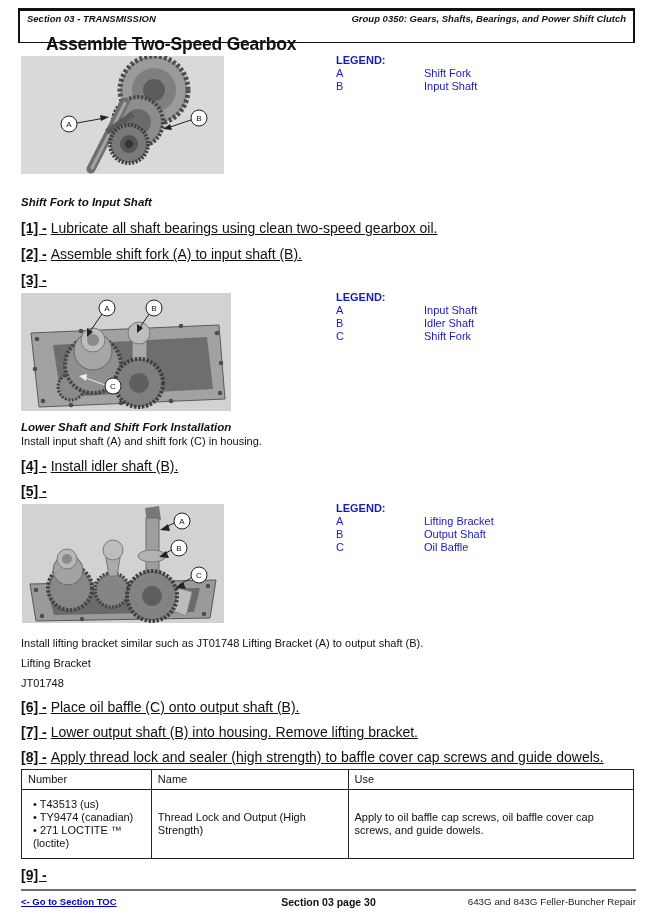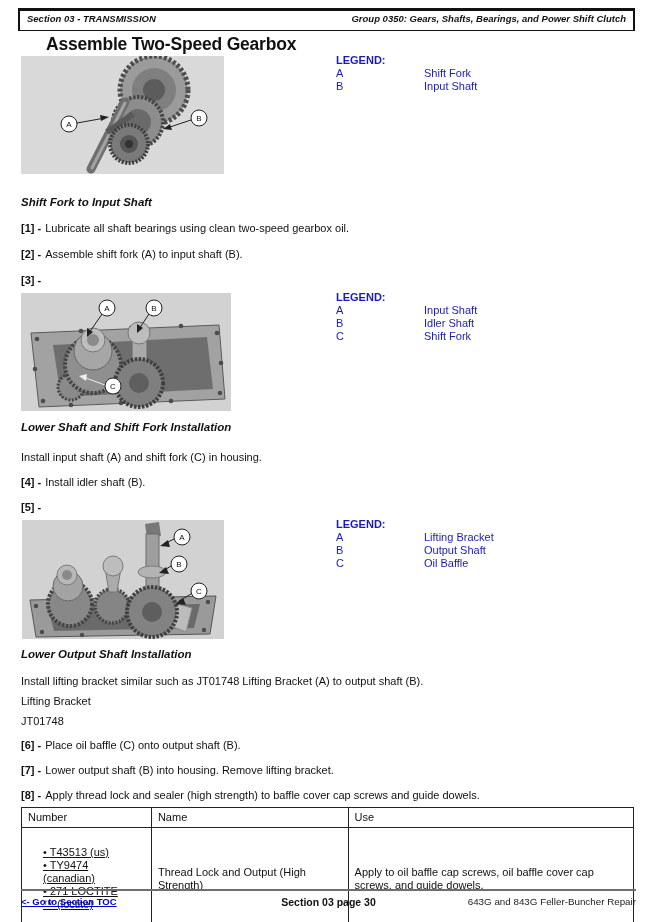--- a/index.html
+++ b/index.html
@@ -7,58 +7,58 @@
     width:657px;height:922px;position:relative;overflow:hidden;
     background:#ffffff;color:#111;
     font-family:"Liberation Sans","DejaVu Sans",sans-serif;
   }
   
   .hdr{
     position:absolute;left:18px;top:8px;width:617px;
     border-top:3px solid #111;border-bottom:1px solid #111;
     border-left:2px solid #111;border-right:2px solid #111;
     display:flex;justify-content:space-between;align-items:center;
-    padding:2px 7px 6px 7px;box-sizing:border-box;
+    padding:2px 7px 18px 7px;box-sizing:border-box;
     font-size:9.5px;font-weight:bold;font-style:italic;
   }
   
   .content{position:absolute;left:21px;top:30px;width:615px;}
   .title{
     margin:4px 0 0 25px;font-size:17.5px;font-weight:bold;line-height:20px;
     letter-spacing:-0.2px;
   }
   .figrow{position:relative;margin-top:2px;}
   .photo{display:block;}
   .legend{
     position:absolute;left:315px;top:-2px;
     font-size:11px;color:#1a1ab8;line-height:13px;
   }
   .legend .lg-head{font-weight:bold;}
   .legend .lg-row{display:grid;grid-template-columns:88px auto;}
   .caption{
     margin-top:22px;font-size:11.5px;font-weight:bold;font-style:italic;
     line-height:13px;
   }
-  .step{margin-top:12px;font-size:11px;line-height:14px;}
+  .step{margin-top:12px;font-size:14px;line-height:14px;text-decoration:underline;}
   .step b{margin-right:4px;}
-  .para{margin-top:16px;font-size:11px;line-height:14px;}
+  .para{margin-top:0;font-size:11px;line-height:14px;}
   .mt6{margin-top:6px;} .mt7{margin-top:13px;} .mt9{margin-top:9px;}
   .mt10{margin-top:10px;} .mt11{margin-top:11px;}
   
   table.parts{
     margin-top:5px;border-collapse:collapse;width:613px;
     font-size:11px;line-height:13px;
   }
   table.parts th,table.parts td{
     border:1.5px solid #222;text-align:left;font-weight:normal;
     padding:3px 6px;vertical-align:middle;box-sizing:border-box;
   }
   table.parts th{height:20px;}
   col.c1{width:130px;} col.c2{width:197px;} col.c3{width:286px;}
-  ul.numlist{margin:15px;padding:0;list-style:none;text-decoration:underline;}
+  ul.numlist{margin:5px;padding:0;list-style:none;}
   ul.numlist li::before{content:"• ";}
   
   .footer{
     position:absolute;left:21px;top:889px;width:615px;
     border-top:2px solid #6e6e6e;padding-top:5px;
     display:grid;grid-template-columns:1fr auto 1fr;align-items:start;
     font-size:10px;
   }
   .footer a{color:#0000cc;text-decoration:underline;font-weight:bold;font-size:9.5px;}
   .footer .fc{font-weight:bold;font-size:10.5px;text-align:center;}
@@ -259,21 +259,20 @@
         <span>B</span>
         <span>Output Shaft</span>
       </div>
       <div class="lg-row">
         <span>C</span>
         <span>Oil Baffle</span>
       </div>
     </div>
   </div>
 
-  <div class="caption mt9">Lower Output Shaft Installation</div>
   <div class="para mt7">Install lifting bracket similar such as JT01748 Lifting Bracket (A) to output shaft (B).</div>
   <div class="para mt6">Lifting Bracket</div>
   <div class="para mt6">JT01748</div>
 
   <div class="step mt10">
     <b>[6] -</b><span>Place oil baffle (C) onto output shaft (B).</span>
   </div>
   <div class="step mt11">
     <b>[7] -</b><span>Lower output shaft (B) into housing. Remove lifting bracket.</span>
   </div>

